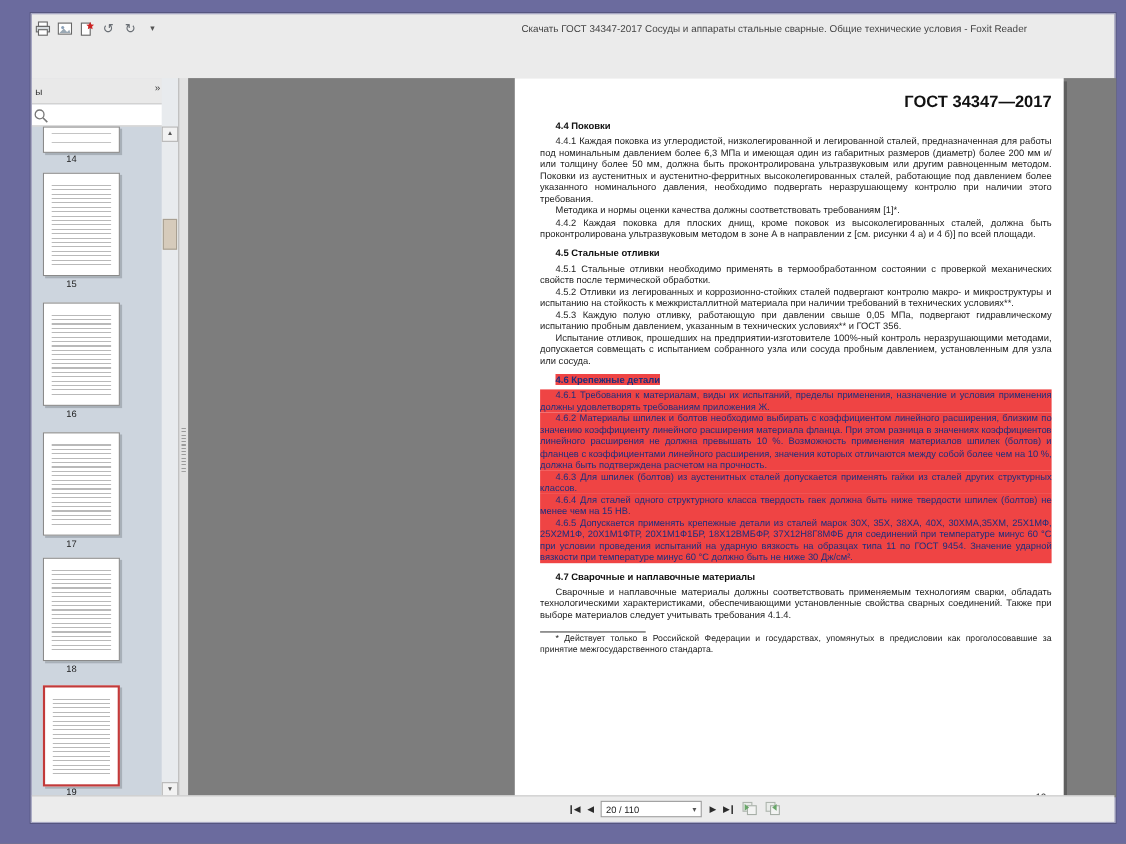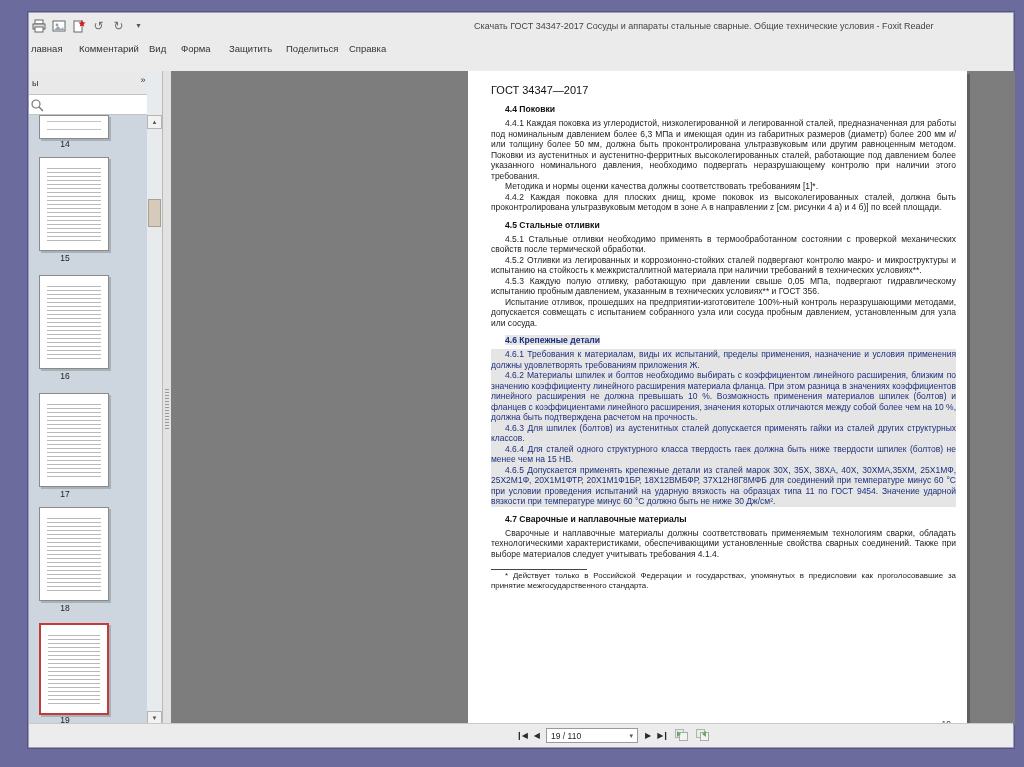--- a/index.html
+++ b/index.html
@@ -58,24 +58,24 @@
 
   .splitter { position:absolute; left:133px; top:0; width:9px; height:654px; background:#e2e2e2;
               border-left:1px solid #b9b9b9; cursor:col-resize; }
   .grip { position:absolute; left:2px; top:318px; width:4px; height:40px;
           background:repeating-linear-gradient(#9a9a9a 0 1px, transparent 1px 3px); }
 
   .docarea { position:absolute; left:142px; top:0; width:844px; height:654px; background:#7d7d7d; }
   .page { position:absolute; left:297px; top:0; width:499px; height:654px; background:#fff;
           box-shadow:3px 3px 0 #5f5f5f; overflow:hidden; padding:13px 11px 0 23px; }
 
-  .gost-header { text-align:left; font-weight:normal; font-size:11px; margin-bottom:8px; color:#111; }
+  .gost-header { text-align:right; font-weight:bold; font-size:15px; margin-bottom:8px; color:#111; }
   .page p { font-size:8.5px; line-height:10.5px; text-align:justify; text-indent:14px; color:#222; }
   .page h3 { font-size:8.6px; margin:7px 0 4px 0; text-indent:14px; color:#111; font-weight:bold; }
-  .hl { background:#e5e5e5; color:#1e2f7d !important; } 
+  .hl { background:#ef4444; color:#1e2f7d !important; } 
   .fn-rule { width:96px; border-top:1px solid #444; margin-top:10px; }
   .fn { font-size:7.9px !important; line-height:10px !important; margin-top:1px; }
   .pgnum { position:absolute; right:16px; top:648px; font-size:8.5px; color:#333; }
 
   
   .statusbar { position:absolute; left:0; bottom:0; width:100%; height:24px; background:#ececec;
                border-top:1px solid #c9c9c9; }
   .nav { position:absolute; left:487px; top:4px; display:flex; align-items:center; gap:7px; }
   .navbtn { font-size:8px; color:#2b2b2b; cursor:pointer; letter-spacing:-1px; }
   .pagebox { width:92px; height:15px; background:#fff; border:1px solid #9a9a9a; display:flex;
@@ -115,29 +115,20 @@
             <path d="M10 1 l1.1 2.2 2.4.3-1.8 1.7.5 2.4L10 6.5 7.8 7.6l.5-2.4L6.5 3.5l2.4-.3z" fill="#cc2222"></path>
           </svg>
       </span>
       <span class="icon uglyph">↺</span>
       <span class="icon uglyph">↻</span>
       <span class="icon caret">▾</span>
     </div>
     <div class="apptitle">Скачать ГОСТ 34347-2017 Сосуды и аппараты стальные сварные. Общие технические условия - Foxit Reader</div>
   </div>
 
-  <div class="menubar">
-    <span style="left:2px">лавная</span>
-    <span style="left:50px">Комментарий</span>
-    <span style="left:120px">Вид</span>
-    <span style="left:152px">Форма</span>
-    <span style="left:200px">Защитить</span>
-    <span style="left:257px">Поделиться</span>
-    <span style="left:320px">Справка</span>
-  </div>
 
 
   <div class="content">
 
     <div class="sidebar">
       <div class="side-header">
         <span class="hlabel">ы</span>
         <span class="hicons">
           <span>»</span><span style="font-size:7px;">◀</span>
         </span>
@@ -221,21 +212,21 @@
         <div class="pgnum">19</div>
       </div>
     </div>
   </div>
 
   <div class="statusbar">
     <div class="nav">
       <span class="navbtn">❙◀</span>
       <span class="navbtn">◀</span>
       <span class="pagebox">
-        <span class="pval">19 / 110</span>
+        <span class="pval">20 / 110</span>
         <span class="pcaret">▾</span>
       </span>
       <span class="navbtn">▶</span>
       <span class="navbtn">▶❙</span>
       <span class="viewicon">
           <span class="r1"></span>
           <span class="r2"></span>
           <span class="ga"></span>
         </span>
       <span class="viewicon">

